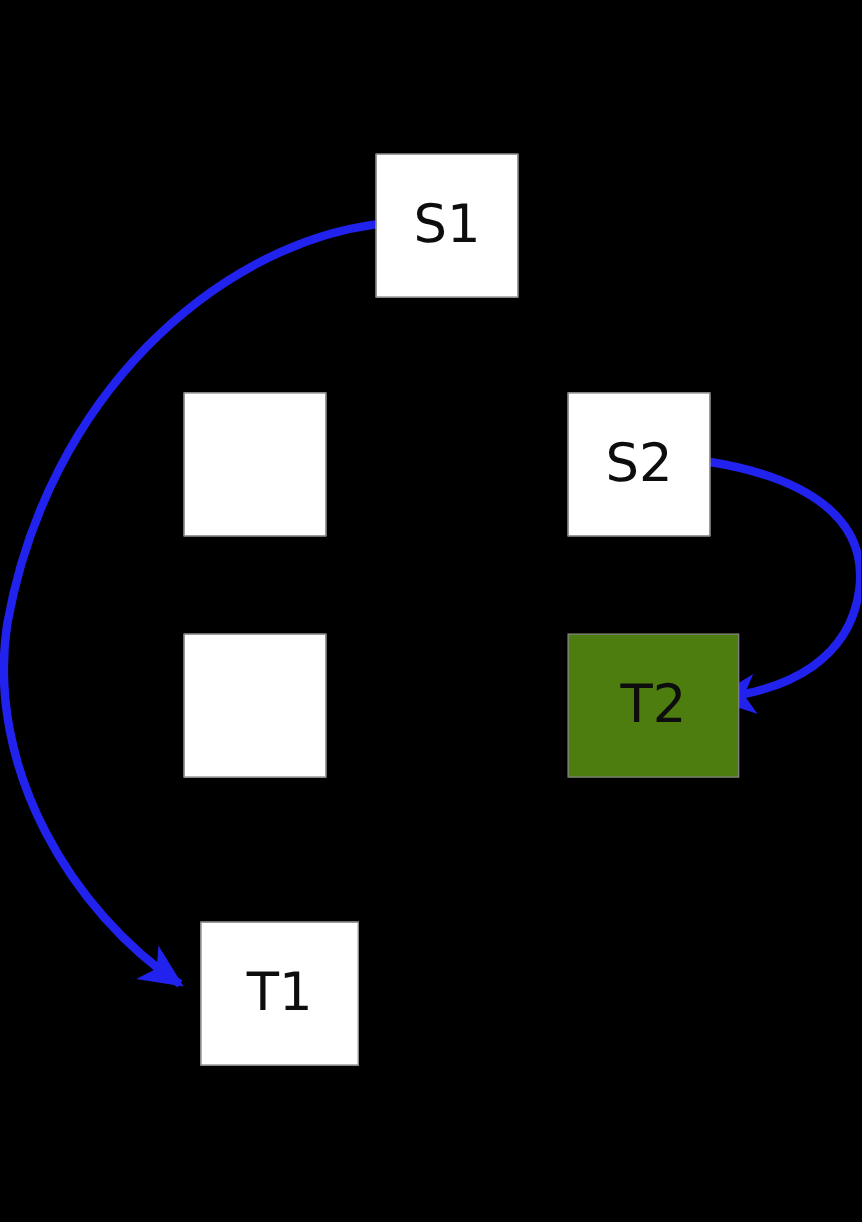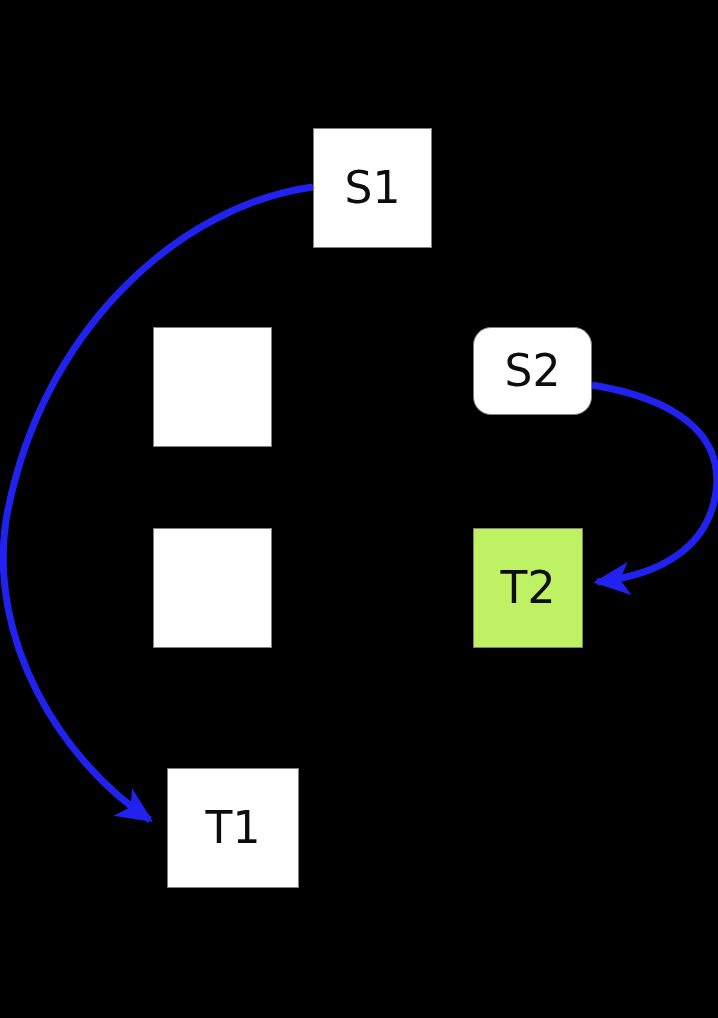--- a/index.html
+++ b/index.html
@@ -63,29 +63,29 @@
   </svg>
 
   <div class="node" id="node-s1" style="left: 313px; top: 128px; width: 119px; height: 120px; background: rgb(255, 255, 255); border-color: rgb(128, 128, 128); border-width: 1px;">
     <span class="node-label" style="color: rgb(13, 13, 13);">S1</span>
   </div>
 
   <div class="node node-empty" id="node-blank-1" style="left: 153px; top: 327px; width: 119px; height: 120px; background: rgb(255, 255, 255); border-color: rgb(128, 128, 128); border-width: 1px;">
     
   </div>
 
-  <div class="node" id="node-s2" style="left: 473px; top: 327px; width: 119px; height: 88px; background: rgb(255, 255, 255); border-color: rgb(128, 128, 128); border-width: 1px; border-radius: 18px;">
+  <div class="node" id="node-s2" style="left: 473px; top: 327px; width: 119px; height: 120px; background: rgb(255, 255, 255); border-color: rgb(128, 128, 128); border-width: 1px;">
     <span class="node-label" style="color: rgb(13, 13, 13);">S2</span>
   </div>
 
   <div class="node node-empty" id="node-blank-2" style="left: 153px; top: 528px; width: 119px; height: 120px; background: rgb(255, 255, 255); border-color: rgb(128, 128, 128); border-width: 1px;">
     
   </div>
 
-  <div class="node" id="node-t2" style="left: 473px; top: 528px; width: 110px; height: 120px; background: #bef264; border-color: rgb(128, 128, 128); border-width: 1px;">
+  <div class="node" id="node-t2" style="left: 473px; top: 528px; width: 143px; height: 120px; background: #4d7c0f; border-color: rgb(128, 128, 128); border-width: 1px;">
     <span class="node-label" style="color: rgb(13, 13, 13);">T2</span>
   </div>
 
   <div class="node" id="node-t1" style="left: 167px; top: 768px; width: 132px; height: 120px; background: rgb(255, 255, 255); border-color: rgb(128, 128, 128); border-width: 1px;">
     <span class="node-label" style="color: rgb(13, 13, 13);">T1</span>
   </div>
 
 </div>
 
 </body></html>

